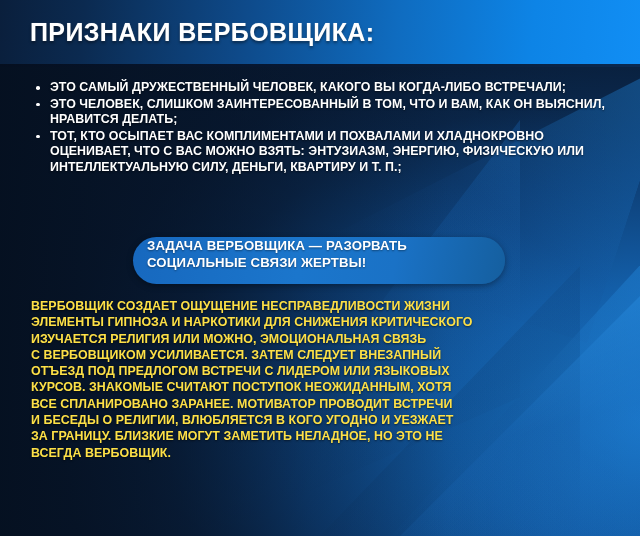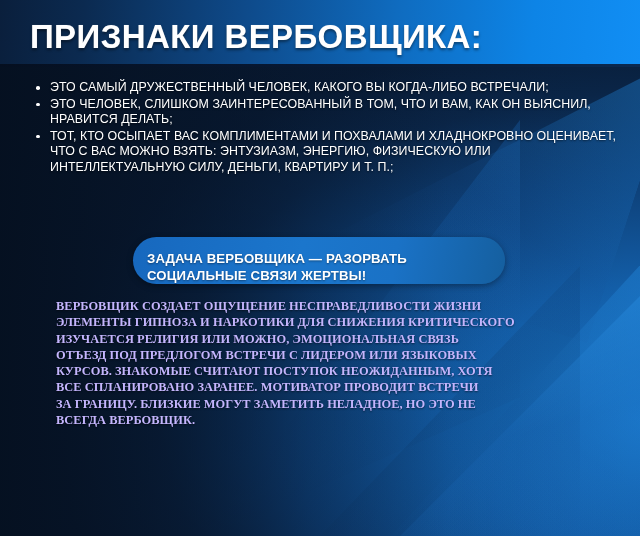--- a/index.html
+++ b/index.html
@@ -93,21 +93,21 @@
     width: 640px;
     height: 3px;
     background: linear-gradient(90deg, #050f20 0%, #071833 40%, #0a2champ 0%, #09203f 75%, #0b2a52 100%);
     background: linear-gradient(90deg, #050f20 0%, #071833 45%, #09203f 78%, #0b2a52 100%);
     opacity: .9;
   }
   .header-title {
     position: absolute;
     left: 30px;
     top: 18px;
-    font-size: 33px;
+    font-size: 25px;
     font-weight: bold;
     letter-spacing: 0.4px;
     color: #ffffff;
     text-shadow: 0 2px 3px rgba(0,0,0,0.45), 0 0 1px rgba(255,255,255,0.35);
     white-space: nowrap;
   }
 
   
   .bullets {
     position: absolute;
@@ -117,21 +117,21 @@
     margin: 0;
     padding: 0;
     list-style: none;
   }
   .bullets li {
     position: relative;
     padding-left: 18px;
     margin: 0 0 1px 0;
     color: #ffffff;
     font-size: 12.4px;
-    font-weight: normal;
+    font-weight: bold;
     line-height: 15.6px;
     letter-spacing: 0.05px;
     text-shadow: 0 1px 2px rgba(0,0,0,0.55);
   }
   .bullets li::before {
     content: "";
     position: absolute;
     left: 4px;
     top: 6px;
     width: 3.5px;
@@ -144,47 +144,46 @@
   .callout {
     position: absolute;
     left: 133px;
     top: 237px;
     width: 372px;
     height: 47px;
     border-radius: 24px;
     background: linear-gradient(100deg, #1768be 0%, #1b76cc 45%, #1a72c6 70%, #155f9f 100%);
     box-shadow: 0 2px 6px rgba(0,0,0,0.35);
     display: flex;
-    align-items: flex-end;
+    align-items: flex-start;
     justify-content: center;
   }
   .callout-text {
     color: #ffffff;
     font-size: 13.2px;
     font-weight: bold;
     line-height: 17px;
     text-align: left;
     letter-spacing: 0.15px;
     text-shadow: 0 1px 2px rgba(0,0,0,0.4);
     padding: 0 14px;
   }
 
   
   .body-text {
     position: absolute;
-    left: 56px;
+    left: 31px;
     top: 298px;
     width: 580px;
-    color: #c4b5fd;
+    color: #fde047;
     font-size: 12.4px;
     font-weight: bold;
     line-height: 16.3px;
     letter-spacing: 0.05px;
     text-shadow: 0 1px 2px rgba(0,0,0,0.55);
-    font-family: Liberation Serif, serif;
   }
   .body-text .line { display: block; white-space: nowrap; }
 </style>
 </head>
 <body>
 
 <div id="slide">
 
   <div class="bg-base"></div>
   <div class="facet facet-e"></div>
@@ -208,20 +207,22 @@
     <div class="callout-text">
       <span class="line">ЗАДАЧА ВЕРБОВЩИКА — РАЗОРВАТЬ</span>
       <span class="line">СОЦИАЛЬНЫЕ СВЯЗИ ЖЕРТВЫ!</span>
     </div>
   </div>
 
   <div class="body-text">
     <span class="line">ВЕРБОВЩИК СОЗДАЕТ ОЩУЩЕНИЕ НЕСПРАВЕДЛИВОСТИ ЖИЗНИ</span>
     <span class="line">ЭЛЕМЕНТЫ ГИПНОЗА И НАРКОТИКИ ДЛЯ СНИЖЕНИЯ КРИТИЧЕСКОГО</span>
     <span class="line">ИЗУЧАЕТСЯ РЕЛИГИЯ ИЛИ МОЖНО, ЭМОЦИОНАЛЬНАЯ СВЯЗЬ</span>
+    <span class="line">С ВЕРБОВЩИКОМ УСИЛИВАЕТСЯ. ЗАТЕМ СЛЕДУЕТ ВНЕЗАПНЫЙ</span>
     <span class="line">ОТЪЕЗД ПОД ПРЕДЛОГОМ ВСТРЕЧИ С ЛИДЕРОМ ИЛИ ЯЗЫКОВЫХ</span>
     <span class="line">КУРСОВ. ЗНАКОМЫЕ СЧИТАЮТ ПОСТУПОК НЕОЖИДАННЫМ, ХОТЯ</span>
     <span class="line">ВСЕ СПЛАНИРОВАНО ЗАРАНЕЕ. МОТИВАТОР ПРОВОДИТ ВСТРЕЧИ</span>
+    <span class="line">И БЕСЕДЫ О РЕЛИГИИ, ВЛЮБЛЯЕТСЯ В КОГО УГОДНО И УЕЗЖАЕТ</span>
     <span class="line">ЗА ГРАНИЦУ. БЛИЗКИЕ МОГУТ ЗАМЕТИТЬ НЕЛАДНОЕ, НО ЭТО НЕ</span>
     <span class="line">ВСЕГДА ВЕРБОВЩИК.</span>
   </div>
 
 </div>
 
 </body></html>

